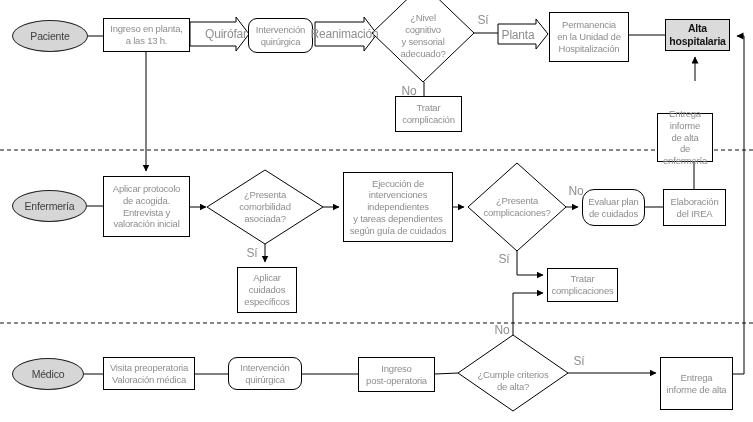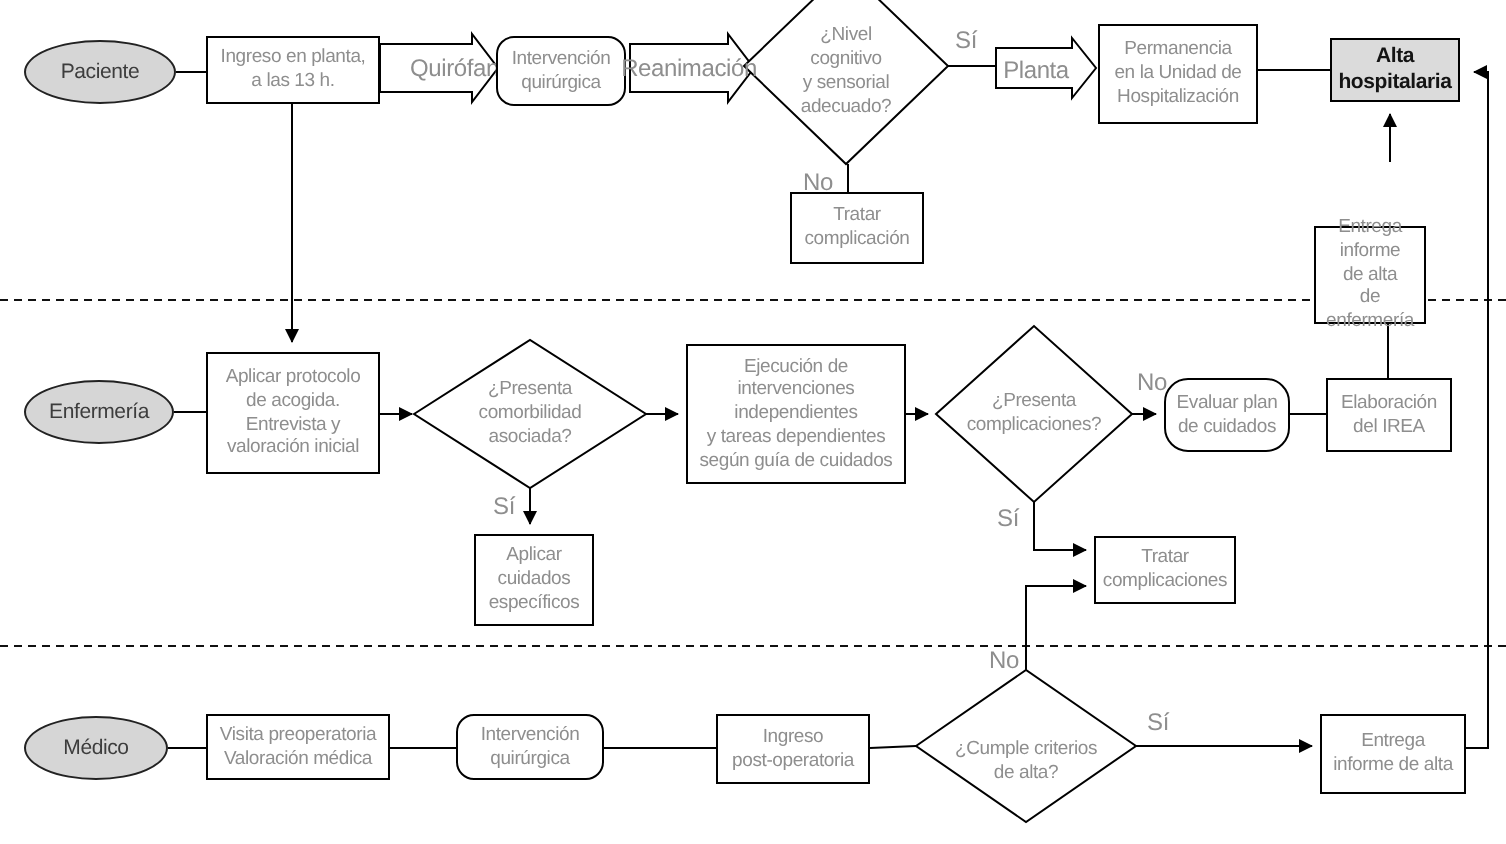--- a/index.html
+++ b/index.html
@@ -138,16 +138,16 @@
   <div class="box" style="left:103px;top:357px;width:92px;height:33px;">Visita preoperatoria
 Valoración médica</div>
   <div class="box rounded" style="left:228px;top:357px;width:74px;height:33px;">Intervención
 quirúrgica</div>
   <div class="box" style="left:358px;top:357px;width:77px;height:35px;">Ingreso
 post-operatoria</div>
   <div class="dtxt" style="left:463px;top:366px;width:100px;height:30px;">¿Cumple criterios
 de alta?</div>
   <div class="lbl" style="left:492px;top:323px;width:20px;height:13px;">No</div>
   <div class="lbl" style="left:570px;top:354px;width:18px;height:13px;">Sí</div>
-  <div class="box" style="left:660px;top:357px;width:73px;height:40px;">Entrega
+  <div class="box" style="left:660px;top:357px;width:73px;height:53px;">Entrega
 informe de alta</div>
 
 </div>
 
 </body></html>

